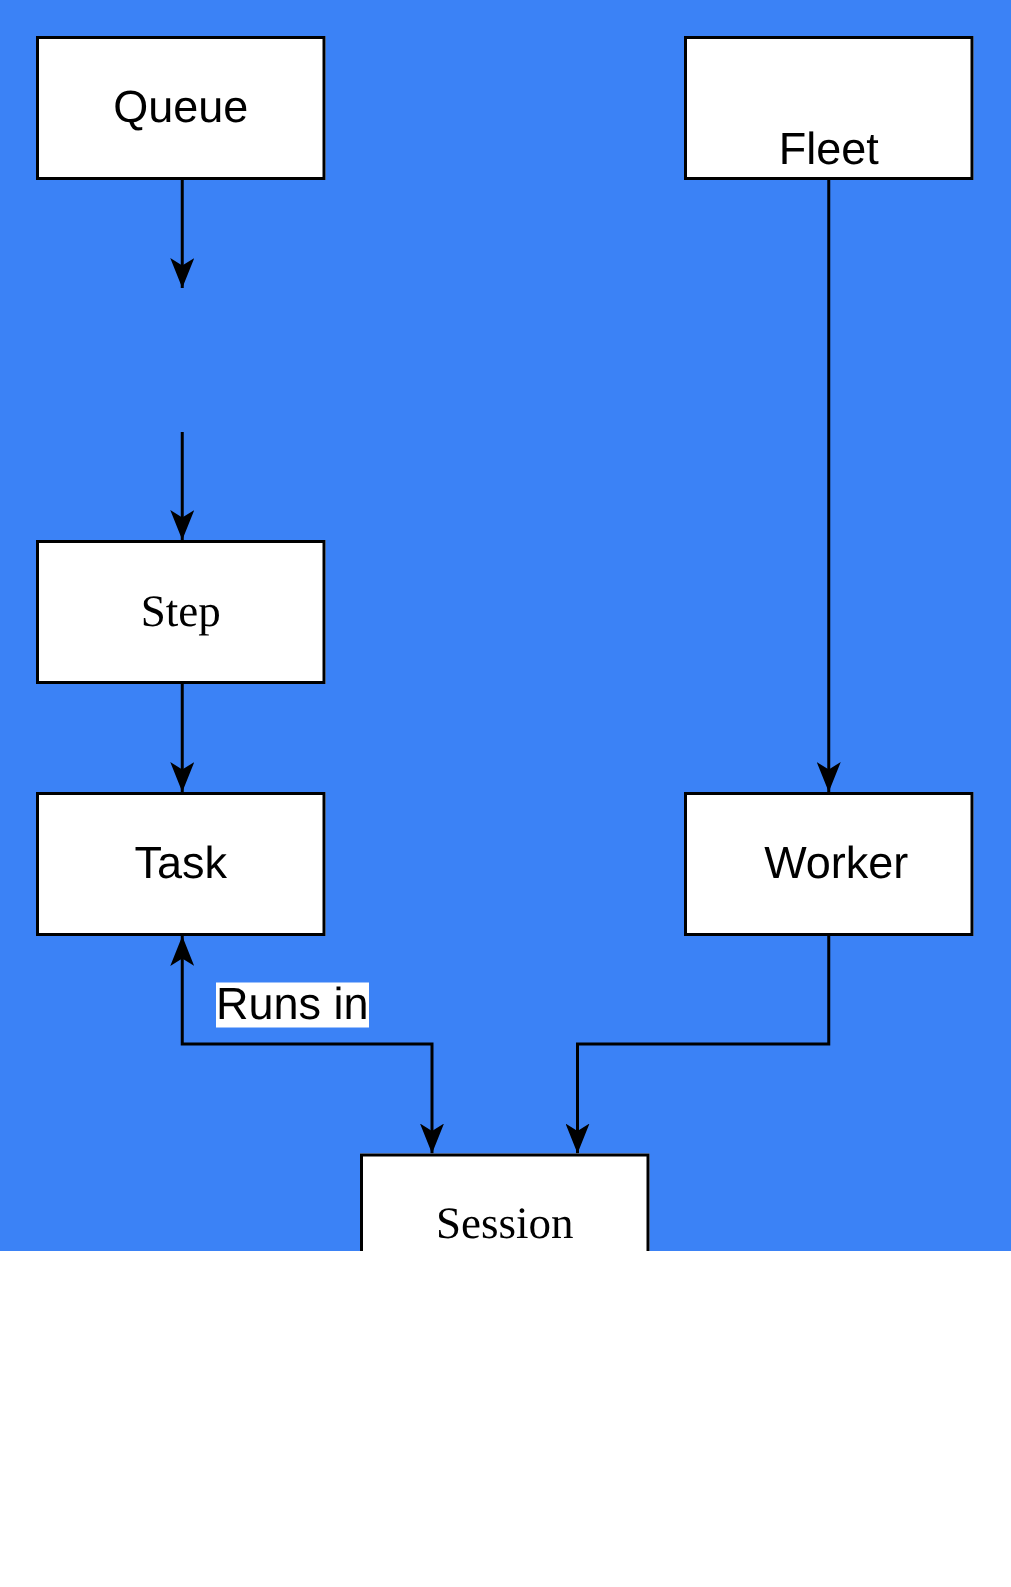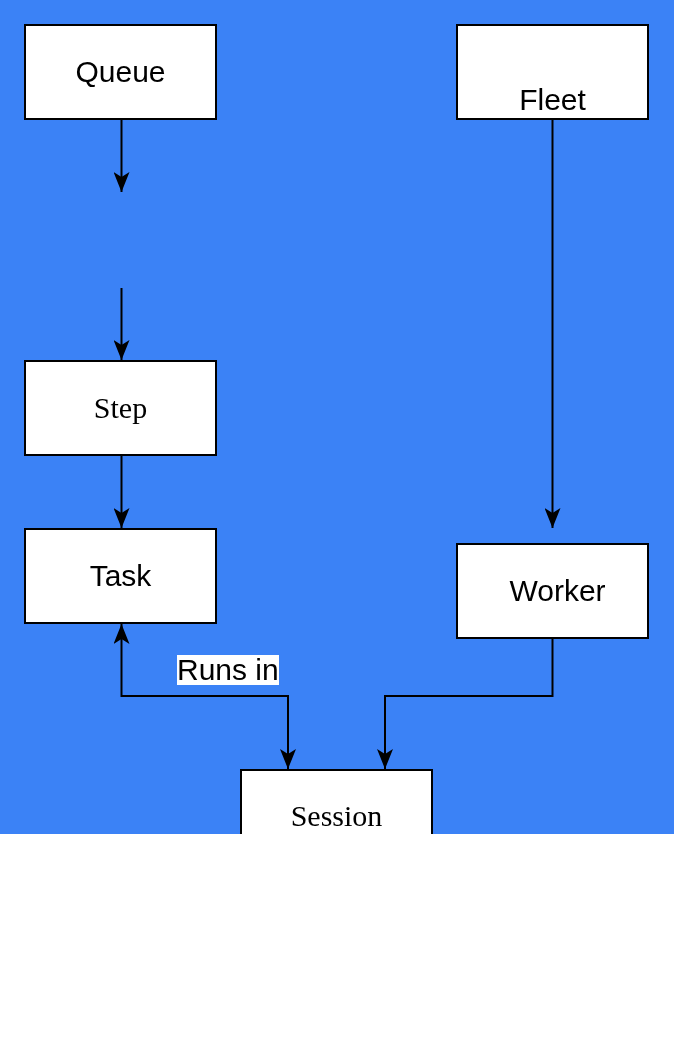--- a/index.html
+++ b/index.html
@@ -41,33 +41,32 @@
     justify-content: center;
     text-align: center;
     font-size: 30px;
     line-height: 1.2;
   }
   .node-queue        { left: 24px;  top: 24px;  }
   .node-job          { left: 24px;  top: 192px; }
   .node-step         { left: 24px;  top: 360px; font-family: Liberation Serif, serif; }
   .node-task         { left: 24px;  top: 528px; }
   .node-fleet        { left: 456px; top: 24px; align-items: flex-end;  }
-  .node-worker       { left: 456px; top: 543px; padding-left: 10px; }
+  .node-worker       { left: 456px; top: 528px; padding-left: 10px; }
   .node-session      { left: 240px; top: 769px; height: 94px; font-family: Liberation Serif, serif; }
   .node-session-action { left: 240px; top: 937px; height: 95px; }
   .node-session-action .node-label { max-width: 170px; }
   .edge-label {
     position: absolute;
     left: 144px;
     top: 655px;
     font-size: 30px;
     line-height: 30px;
     background: #ffffff;
     white-space: nowrap;
-    margin-left: 33px;
   }
 </style>
 </head>
 <body>
 
 <div class="canvas">
 
   <svg class="edges-layer" width="674" height="1058" viewBox="0 0 674 1058" xmlns="http://www.w3.org/2000/svg">
     <defs>
       <marker id="arrowhead" viewBox="0 0 20 16" refX="20" refY="8" markerWidth="20" markerHeight="16" markerUnits="userSpaceOnUse" orient="auto-start-reverse">

